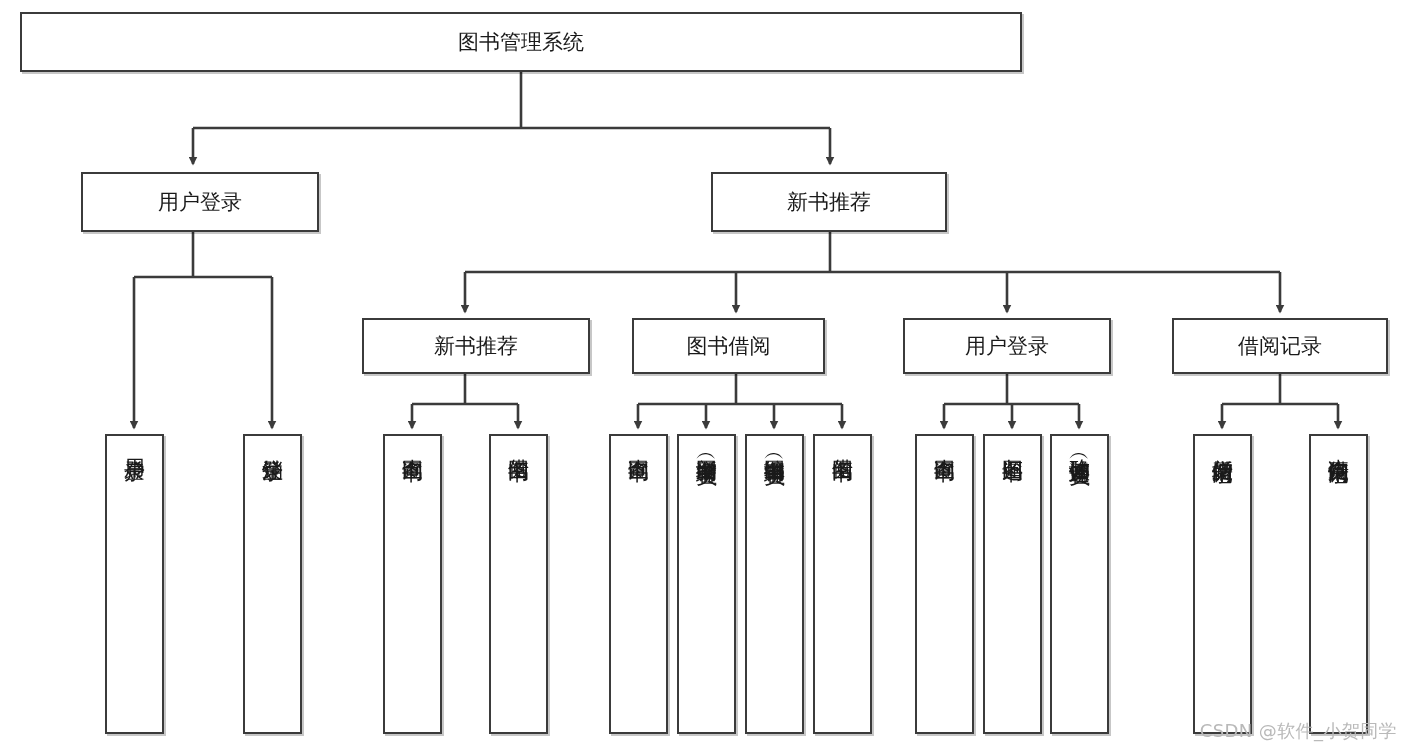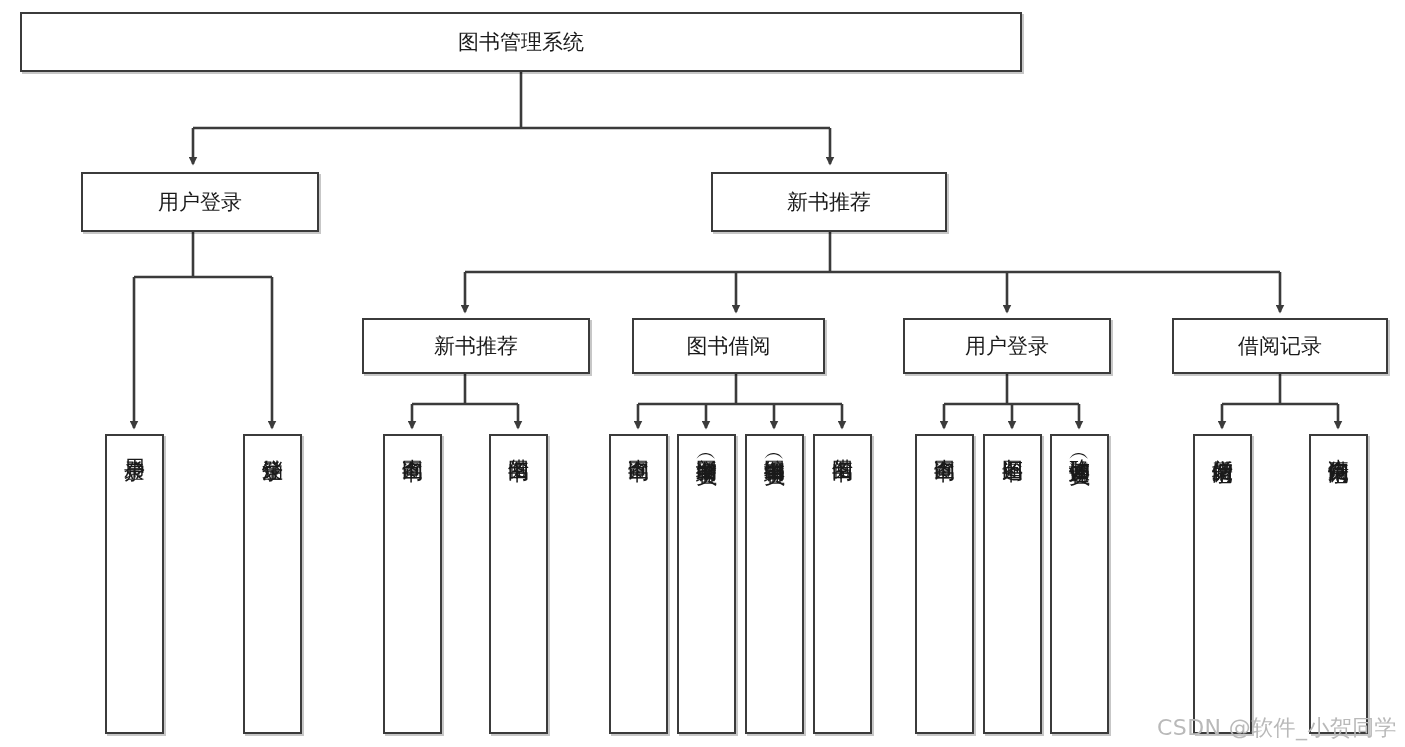--- a/index.html
+++ b/index.html
@@ -55,21 +55,21 @@
     writing-mode: vertical-rl;
     text-orientation: upright;
     font-size: 21px;
     letter-spacing: 1px;
     line-height: 1.05;
   }
   #watermark {
     position: absolute;
     right: 8px;
     bottom: 4px;
-    font-size: 22px;
+    font-size: 18px;
     color: #b9b9b9;
     z-index: 5;
     white-space: nowrap;
     letter-spacing: 0.4px;
   }
 </style>
 </head>
 <body>
 
 <div id="diagram-root">

